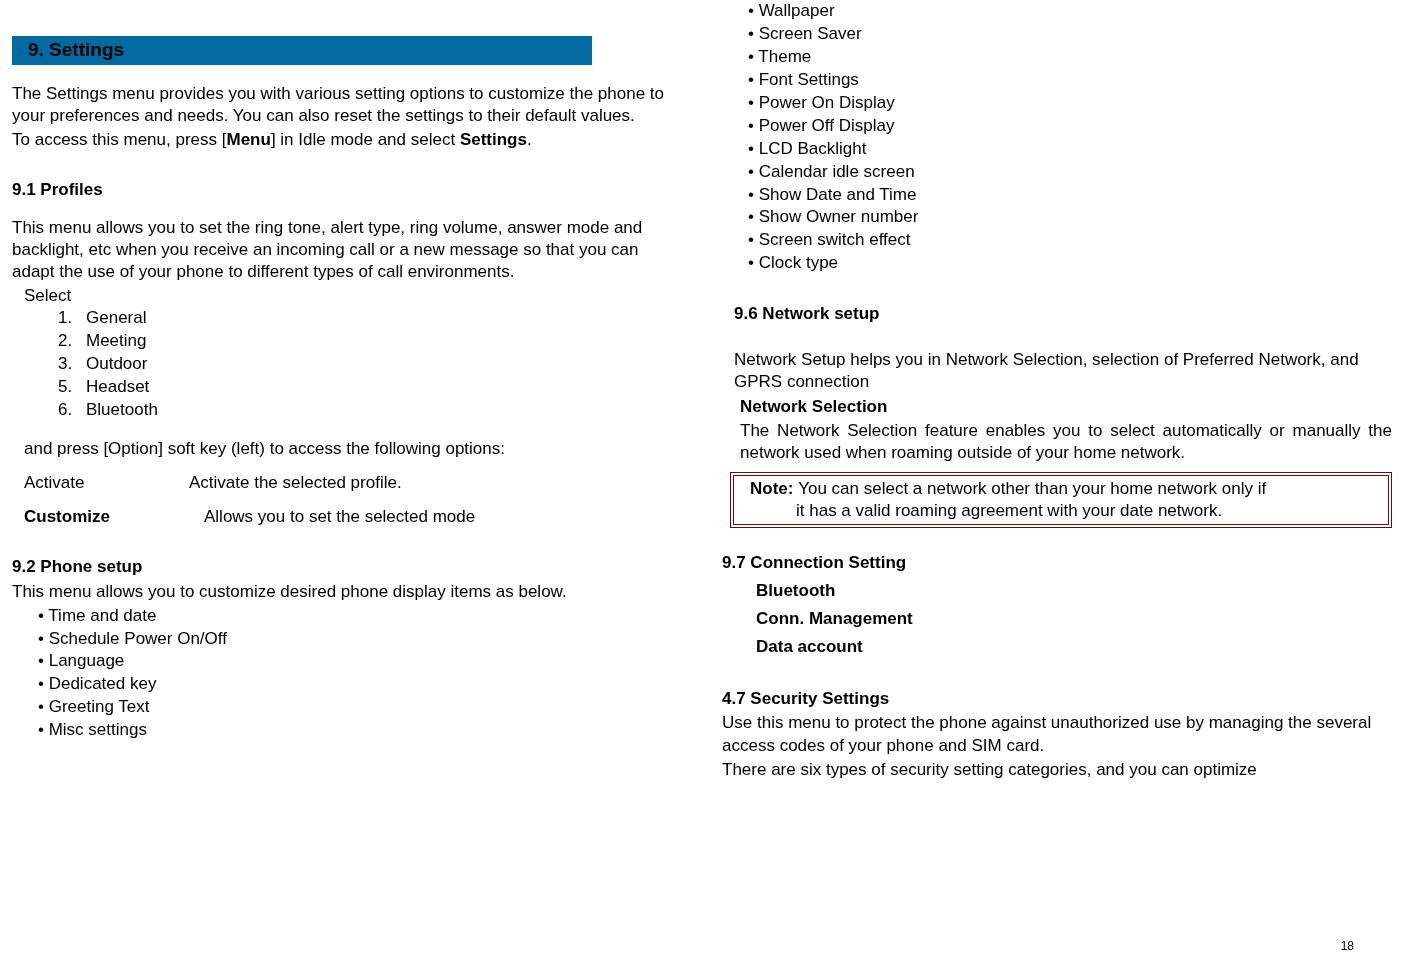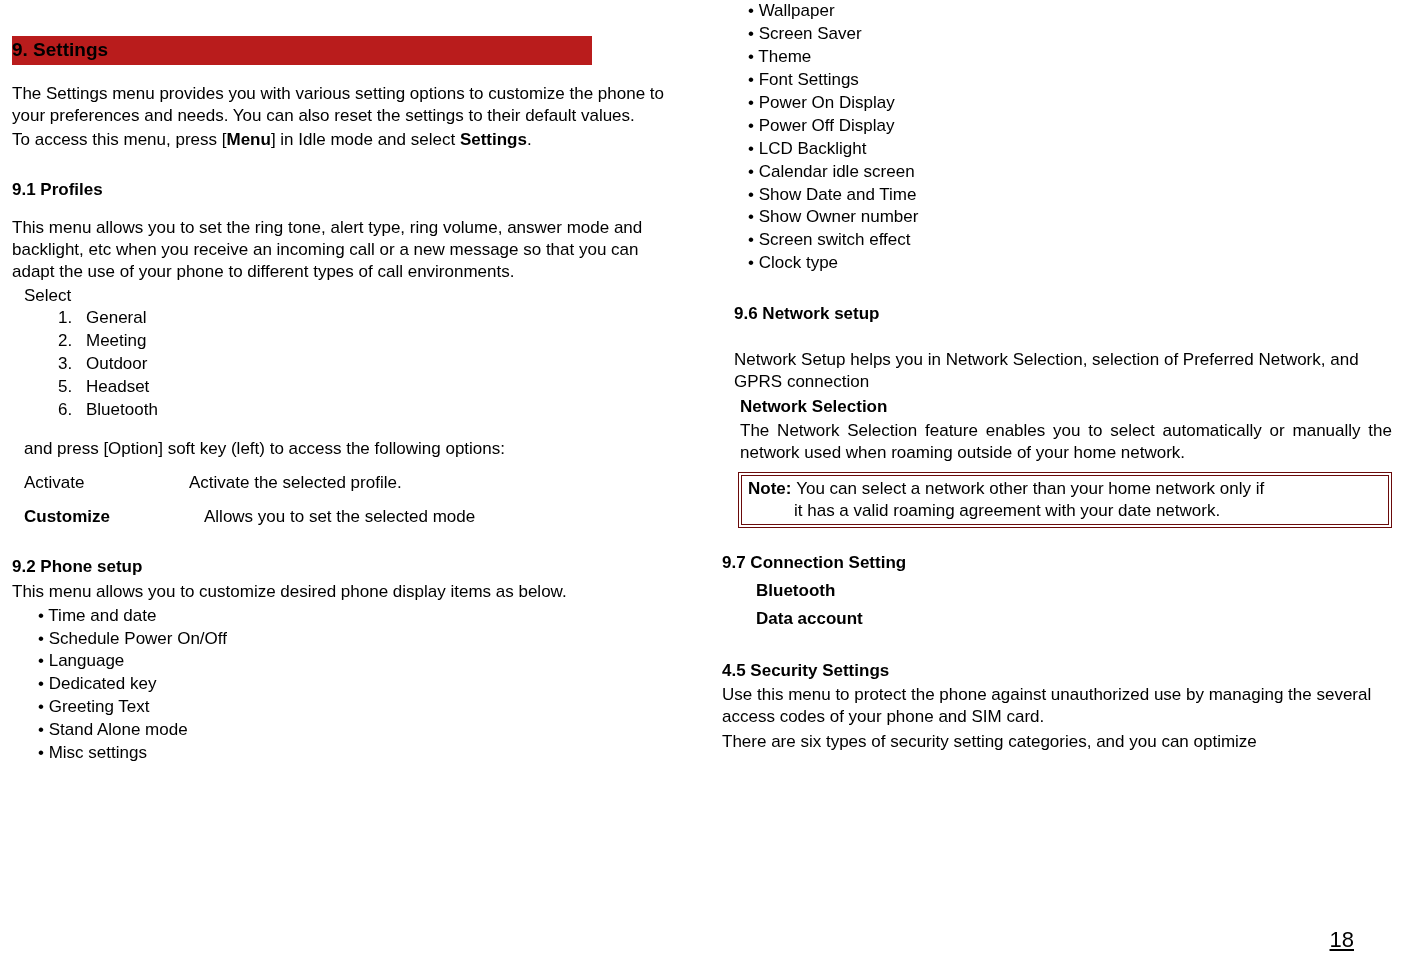--- a/index.html
+++ b/index.html
@@ -19,56 +19,55 @@
     gap: 40px;
     padding: 0 12px;
   }
   .column {
     flex: 1;
     max-width: 670px;
   }
   .left-column { padding-top: 36px; }
   .right-column { padding-top: 0px; }
   .section-header {
-    background: #b91c1c;
+    background: #0369a1;
     font-weight: bold;
     font-size: 19px;
-    padding: 2px 0;
+    padding: 2px 16px;
     margin-bottom: 18px;
     width: 580px;
   }
   .para { margin-bottom: 2px; }
   .sub-heading { font-weight: bold; margin-top: 6px; margin-bottom: 2px; }
   .block { margin-bottom: 28px; }
   .indent1 { padding-left: 12px; }
   ol.profiles { list-style: none; padding-left: 46px; }
   ol.profiles li { line-height: 1.35; }
   ol.profiles li .num { display: inline-block; width: 28px; }
   .bullet-list { padding-left: 26px; }
   .bullet-list div { line-height: 1.35; }
   .opt-row { display: flex; margin: 12px 0; padding-left: 12px;}
   .opt-row .label { width: 165px; }
   .opt-row.wide .label { width: 180px; font-weight: bold; }
   .note-box {
     border: 4px double #6a0a0a;
-    padding: 2px 6px;
-    margin: 8px 0 24px 16px;
+    padding: 2px 16px;
+    margin: 8px 0 24px 8px;
     text-align: justify;
   }
   .note-box .note-label { font-weight: bold; }
   .note-continue { padding-left: 46px; display:block;}
   .conn-item { font-weight: bold; padding-left: 34px; margin: 6px 0; }
   .justify { text-align: justify; }
   .inline-bold { font-weight: bold; }
   .page-number {
     position: absolute;
     bottom: 20px;
     right: 50px;
-    font-size: 22px;
-    text-decoration: underline;
+    font-size: 12px;
   }
   .network-sub { padding-left: 18px; }
 </style>
 </head>
 <body>
 
 <div class="page-container">
 
   <div class="column left-column">
 
@@ -108,21 +107,20 @@
 
     <div style="height:10px"></div>
     <div class="sub-heading">9.2 Phone setup</div>
     <div class="para">This menu allows you to customize desired phone display items as below.</div>
     <div class="bullet-list">
       <div>• Time and date</div>
       <div>• Schedule Power On/Off</div>
       <div>• Language</div>
       <div>• Dedicated key</div>
       <div>• Greeting Text</div>
-      <div>• Stand Alone mode</div>
       <div>• Misc settings</div>
     </div>
   </div>
 
   <div class="column right-column">
     <div class="bullet-list">
       <div>• Wallpaper</div>
       <div>• Screen Saver</div>
       <div>• Theme</div>
       <div>• Font Settings</div>
@@ -146,22 +144,23 @@
       <div class="para justify">The Network Selection feature enables you to select automatically or manually the network used when roaming outside of your home network.</div>
     </div>
 
     <div class="note-box">
       <span class="note-label">Note: </span><span>You can select a network other than your home network only if</span>
       <span class="note-continue">it has a valid roaming agreement with your date network.</span>
     </div>
 
     <div class="sub-heading">9.7 Connection Setting</div>
     <div class="conn-item">Bluetooth</div>
+    <div class="conn-item">Conn. Management</div>
     <div class="conn-item">Data account</div>
 
     <div style="height:18px"></div>
-    <div class="sub-heading">4.5 Security Settings</div>
+    <div class="sub-heading">4.7 Security Settings</div>
     <div class="para">Use this menu to protect the phone against unauthorized use by managing the several access codes of your phone and SIM card.</div>
     <div class="para justify">There are six types of security setting categories, and you can optimize</div>
   </div>
 </div>
 
 <div class="page-number">18</div>
 
 </body></html>

